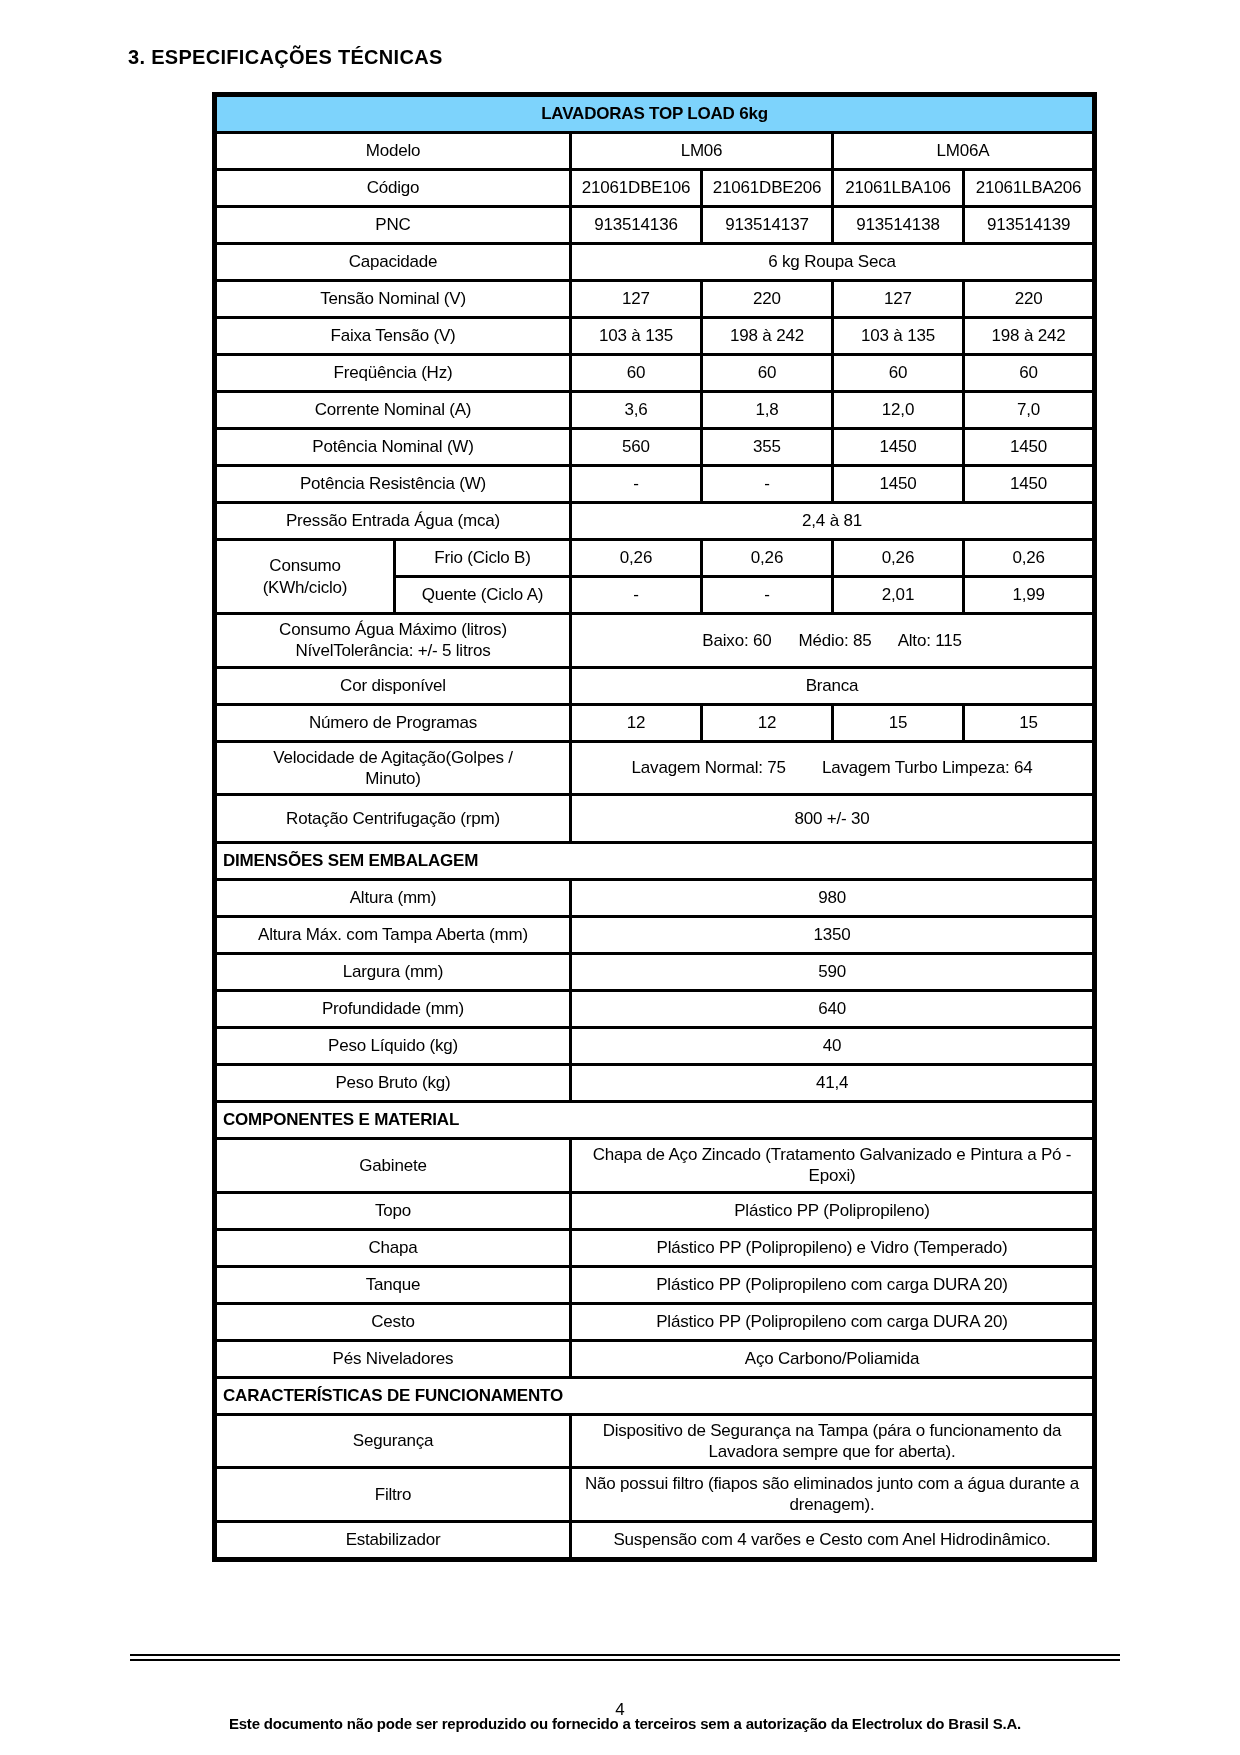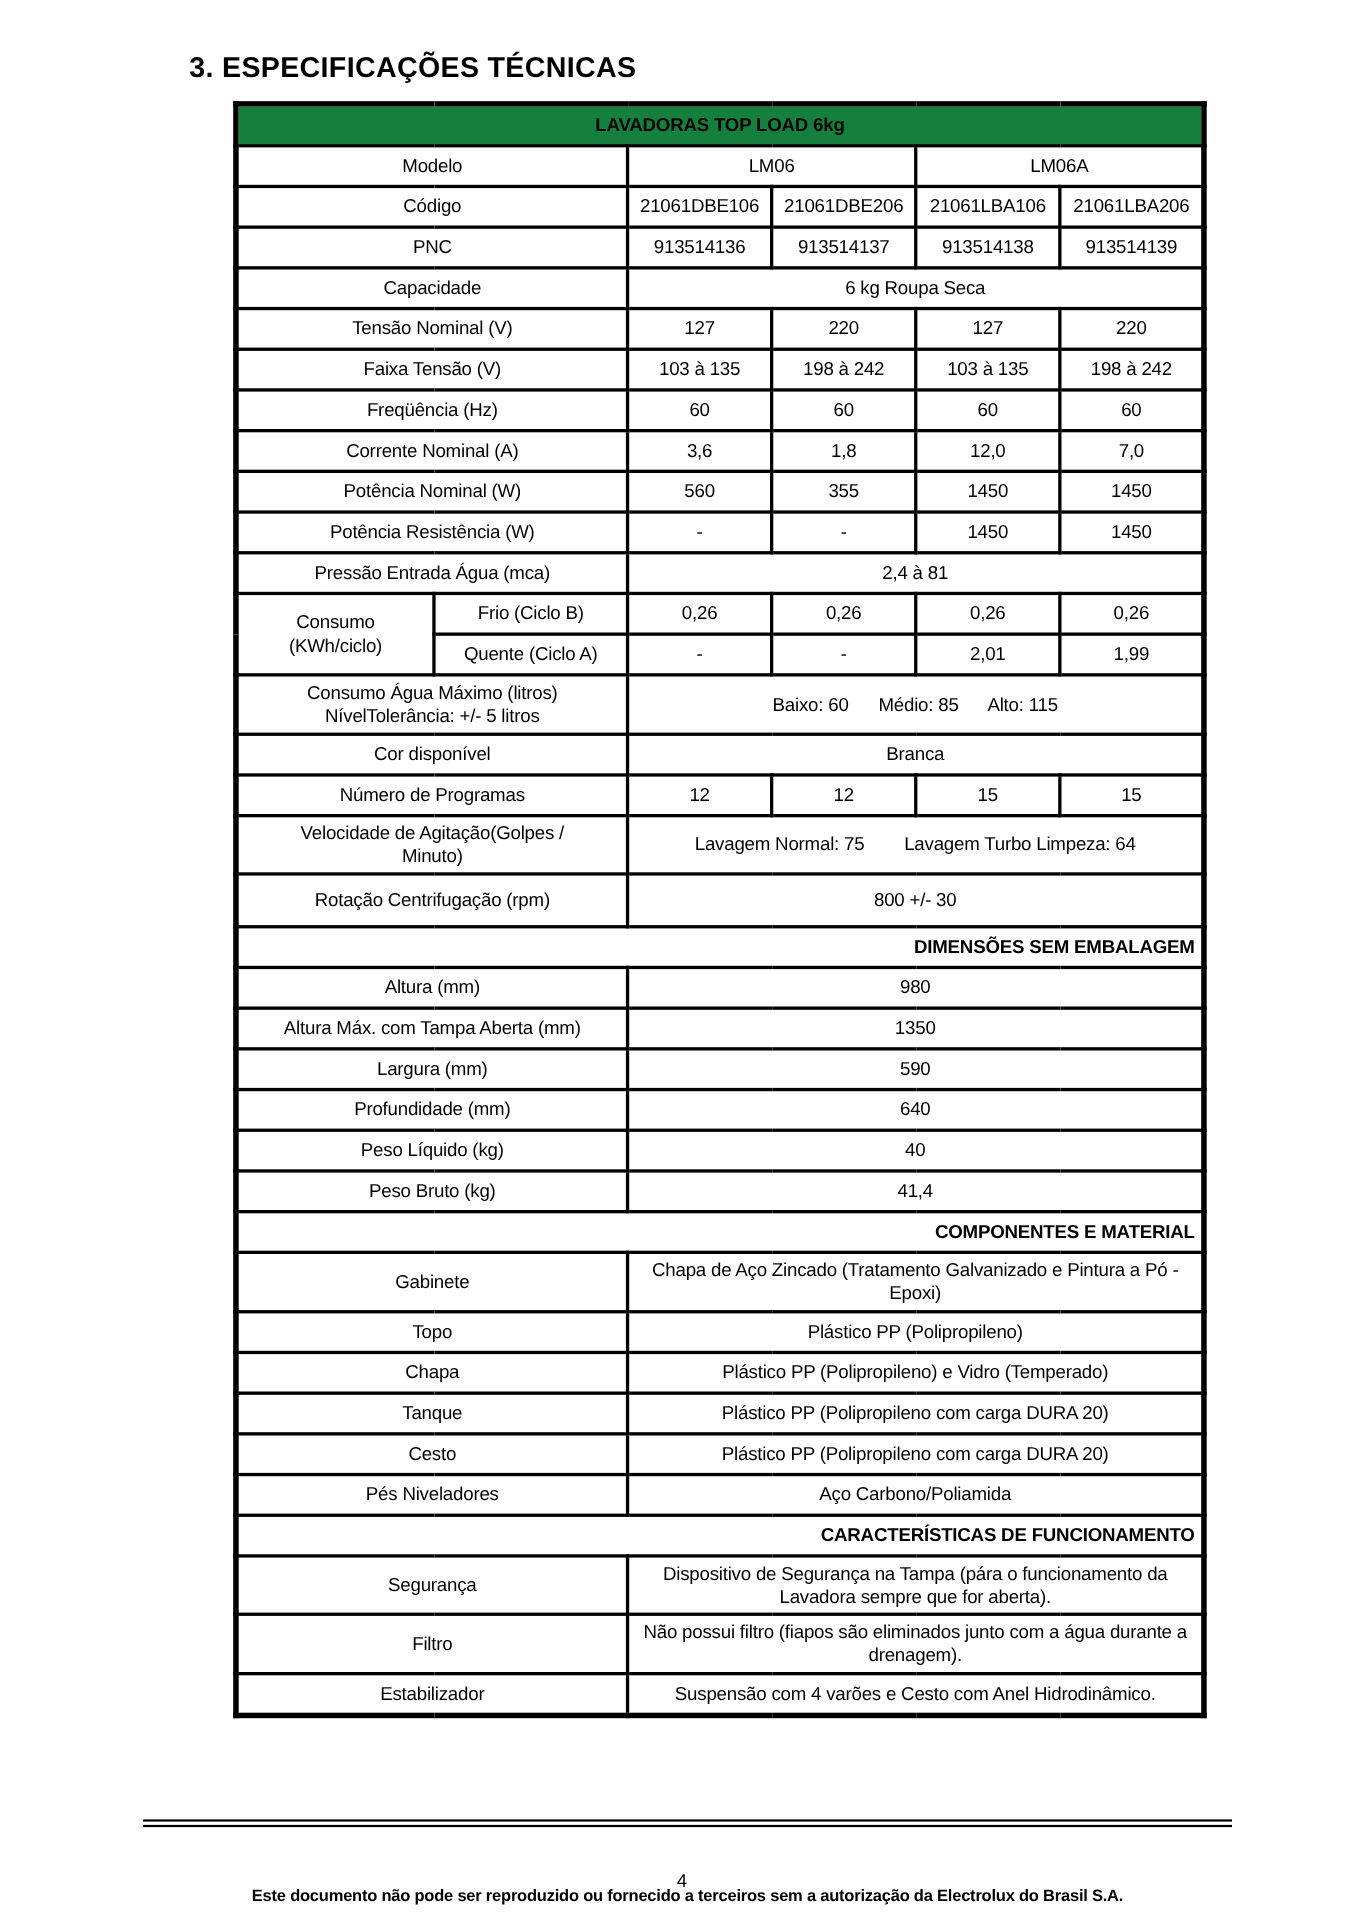--- a/index.html
+++ b/index.html
@@ -2,42 +2,42 @@
 <html><head>
 <meta charset="utf-8">
 <style>
   html,body{margin:0;padding:0;}
   body{
     width:1240px;height:1755px;position:relative;background:#ffffff;color:#000;
     font-family:"Liberation Sans", sans-serif;
   }
   .doc-title{
     position:absolute;left:128px;top:46px;
-    font-size:26px;font-weight:bold;letter-spacing:.3px;white-space:pre;margin-left:44px;
+    font-size:20px;font-weight:bold;letter-spacing:.3px;white-space:pre;
   }
   .spec-table-wrap{position:absolute;left:212px;top:92px;}
   table.spec{
     border-collapse:collapse;table-layout:fixed;width:880px;
     border:5px solid #000;
   }
   table.spec td{
     border:3px solid #000;
     font-size:17px;line-height:1.25;
     padding:4px 6px;height:26px;
     vertical-align:middle;
     white-space:pre-wrap;
     letter-spacing:-0.2px;
     overflow:hidden;
   }
   td.tbl-header{
-    background:#15803d;text-align:center;font-weight:bold;height:22px;font-size:17.5px;
+    background:#7dd3fc;text-align:center;font-weight:bold;height:22px;font-size:17.5px;
   }
   td.label{text-align:center;padding-left:9px;}
   td.value{text-align:center;}
-  td.section{font-weight:bold;padding-left:9px;height:24px;font-size:17.5px;text-align:right;}
+  td.section{font-weight:bold;padding-left:9px;height:24px;font-size:17.5px;}
   .footer-rule{
     position:absolute;left:130px;top:1654px;width:990px;height:3px;
     border-top:2px solid #000;border-bottom:2px solid #000;
   }
   .footer-text{
     position:absolute;left:130px;top:1667px;width:990px;
     text-align:center;font-weight:bold;font-size:15px;letter-spacing:-0.2px;margin-top:48px;
   }
   .page-number{
     position:absolute;left:0;top:1700px;width:1240px;

